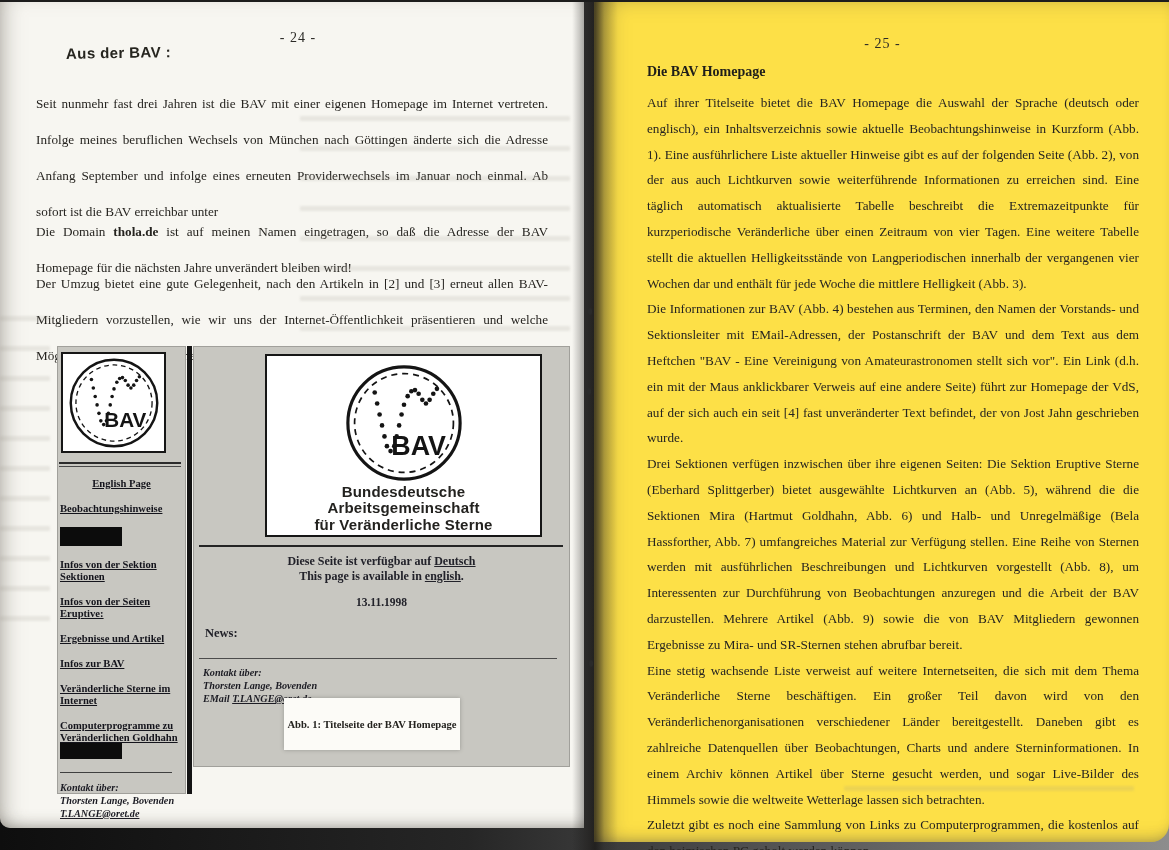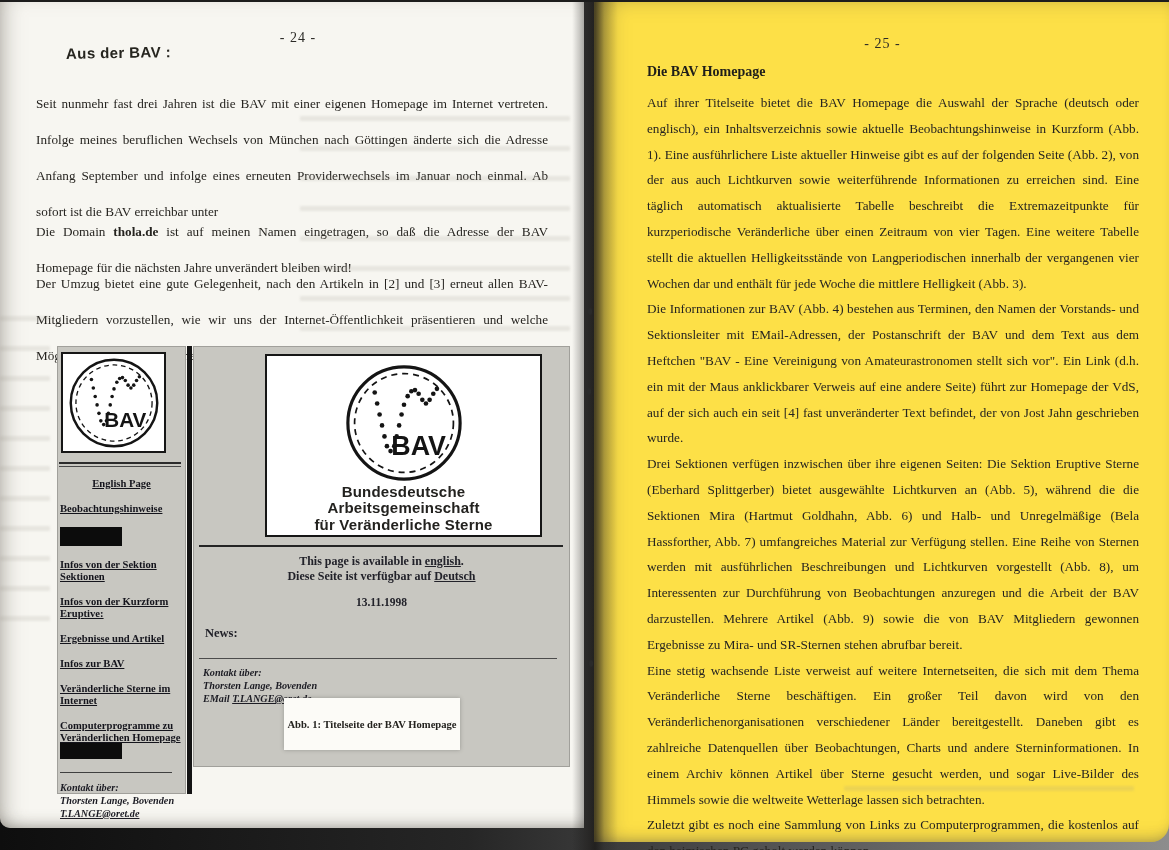--- a/index.html
+++ b/index.html
@@ -136,25 +136,25 @@
           <text x="62" y="76" text-anchor="middle" font-family="Liberation Sans, sans-serif" font-size="22" font-weight="bold" fill="#141414">BAV</text>
         </svg>
       </div>
       <div class="sb-rule"></div>
 
       <div class="sb-links">
         <div class="lnk lnk-center">English Page</div>
         <div class="lnk" style="margin-bottom:20px;">Beobachtungshinweise</div>
         <div class="badge"></div>
         <div class="lnk">Infos von der Sektion Sektionen</div>
-        <div class="lnk">Infos von der Kurzform Eruptive:</div>
+        <div class="lnk">Infos von der Seiten Eruptive:</div>
         <div class="lnk">Ergebnisse und Artikel</div>
         <div class="lnk">Infos zur BAV</div>
         <div class="lnk">Veränderliche Sterne im Internet</div>
-        <div class="lnk" style="margin-bottom:6px;">Computerprogramme zu Veränderlichen Homepage</div>
+        <div class="lnk" style="margin-bottom:6px;">Computerprogramme zu Veränderlichen Goldhahn</div>
         <div class="badge" style="height:17px;"></div>
         <div class="sb-hr"></div>
         <div class="contact">
           <div>Kontakt über:</div>
           <div>Thorsten Lange, Bovenden</div>
           <div class="email">T.LANGE@oret.de</div>
         </div>
       </div>
     </div>
 
@@ -192,22 +192,22 @@
         </svg>
         <div class="org-name">
           <div>Bundesdeutsche Arbeitsgemeinschaft</div>
           <div>für Veränderliche Sterne</div>
         </div>
       </div>
 
       <div class="main-rule"></div>
 
       <div class="lang-lines">
+        <div><span>Diese Seite ist verfügbar auf </span><span class="lnk-word">Deutsch</span></div>
         <div><span>This page is available in </span><span class="lnk-word">english</span><span>.</span></div>
-        <div><span>Diese Seite ist verfügbar auf </span><span class="lnk-word">Deutsch</span></div>
       </div>
 
       <div class="shot-date">13.11.1998</div>
       <div class="news-label">News:</div>
       <div class="main-hr"></div>
 
       <div class="contact main-contact">
         <div>Kontakt über:</div>
         <div>Thorsten Lange, Bovenden</div>
         <div><span>EMail </span><span class="email">T.LANGE@oret.de</span></div>

